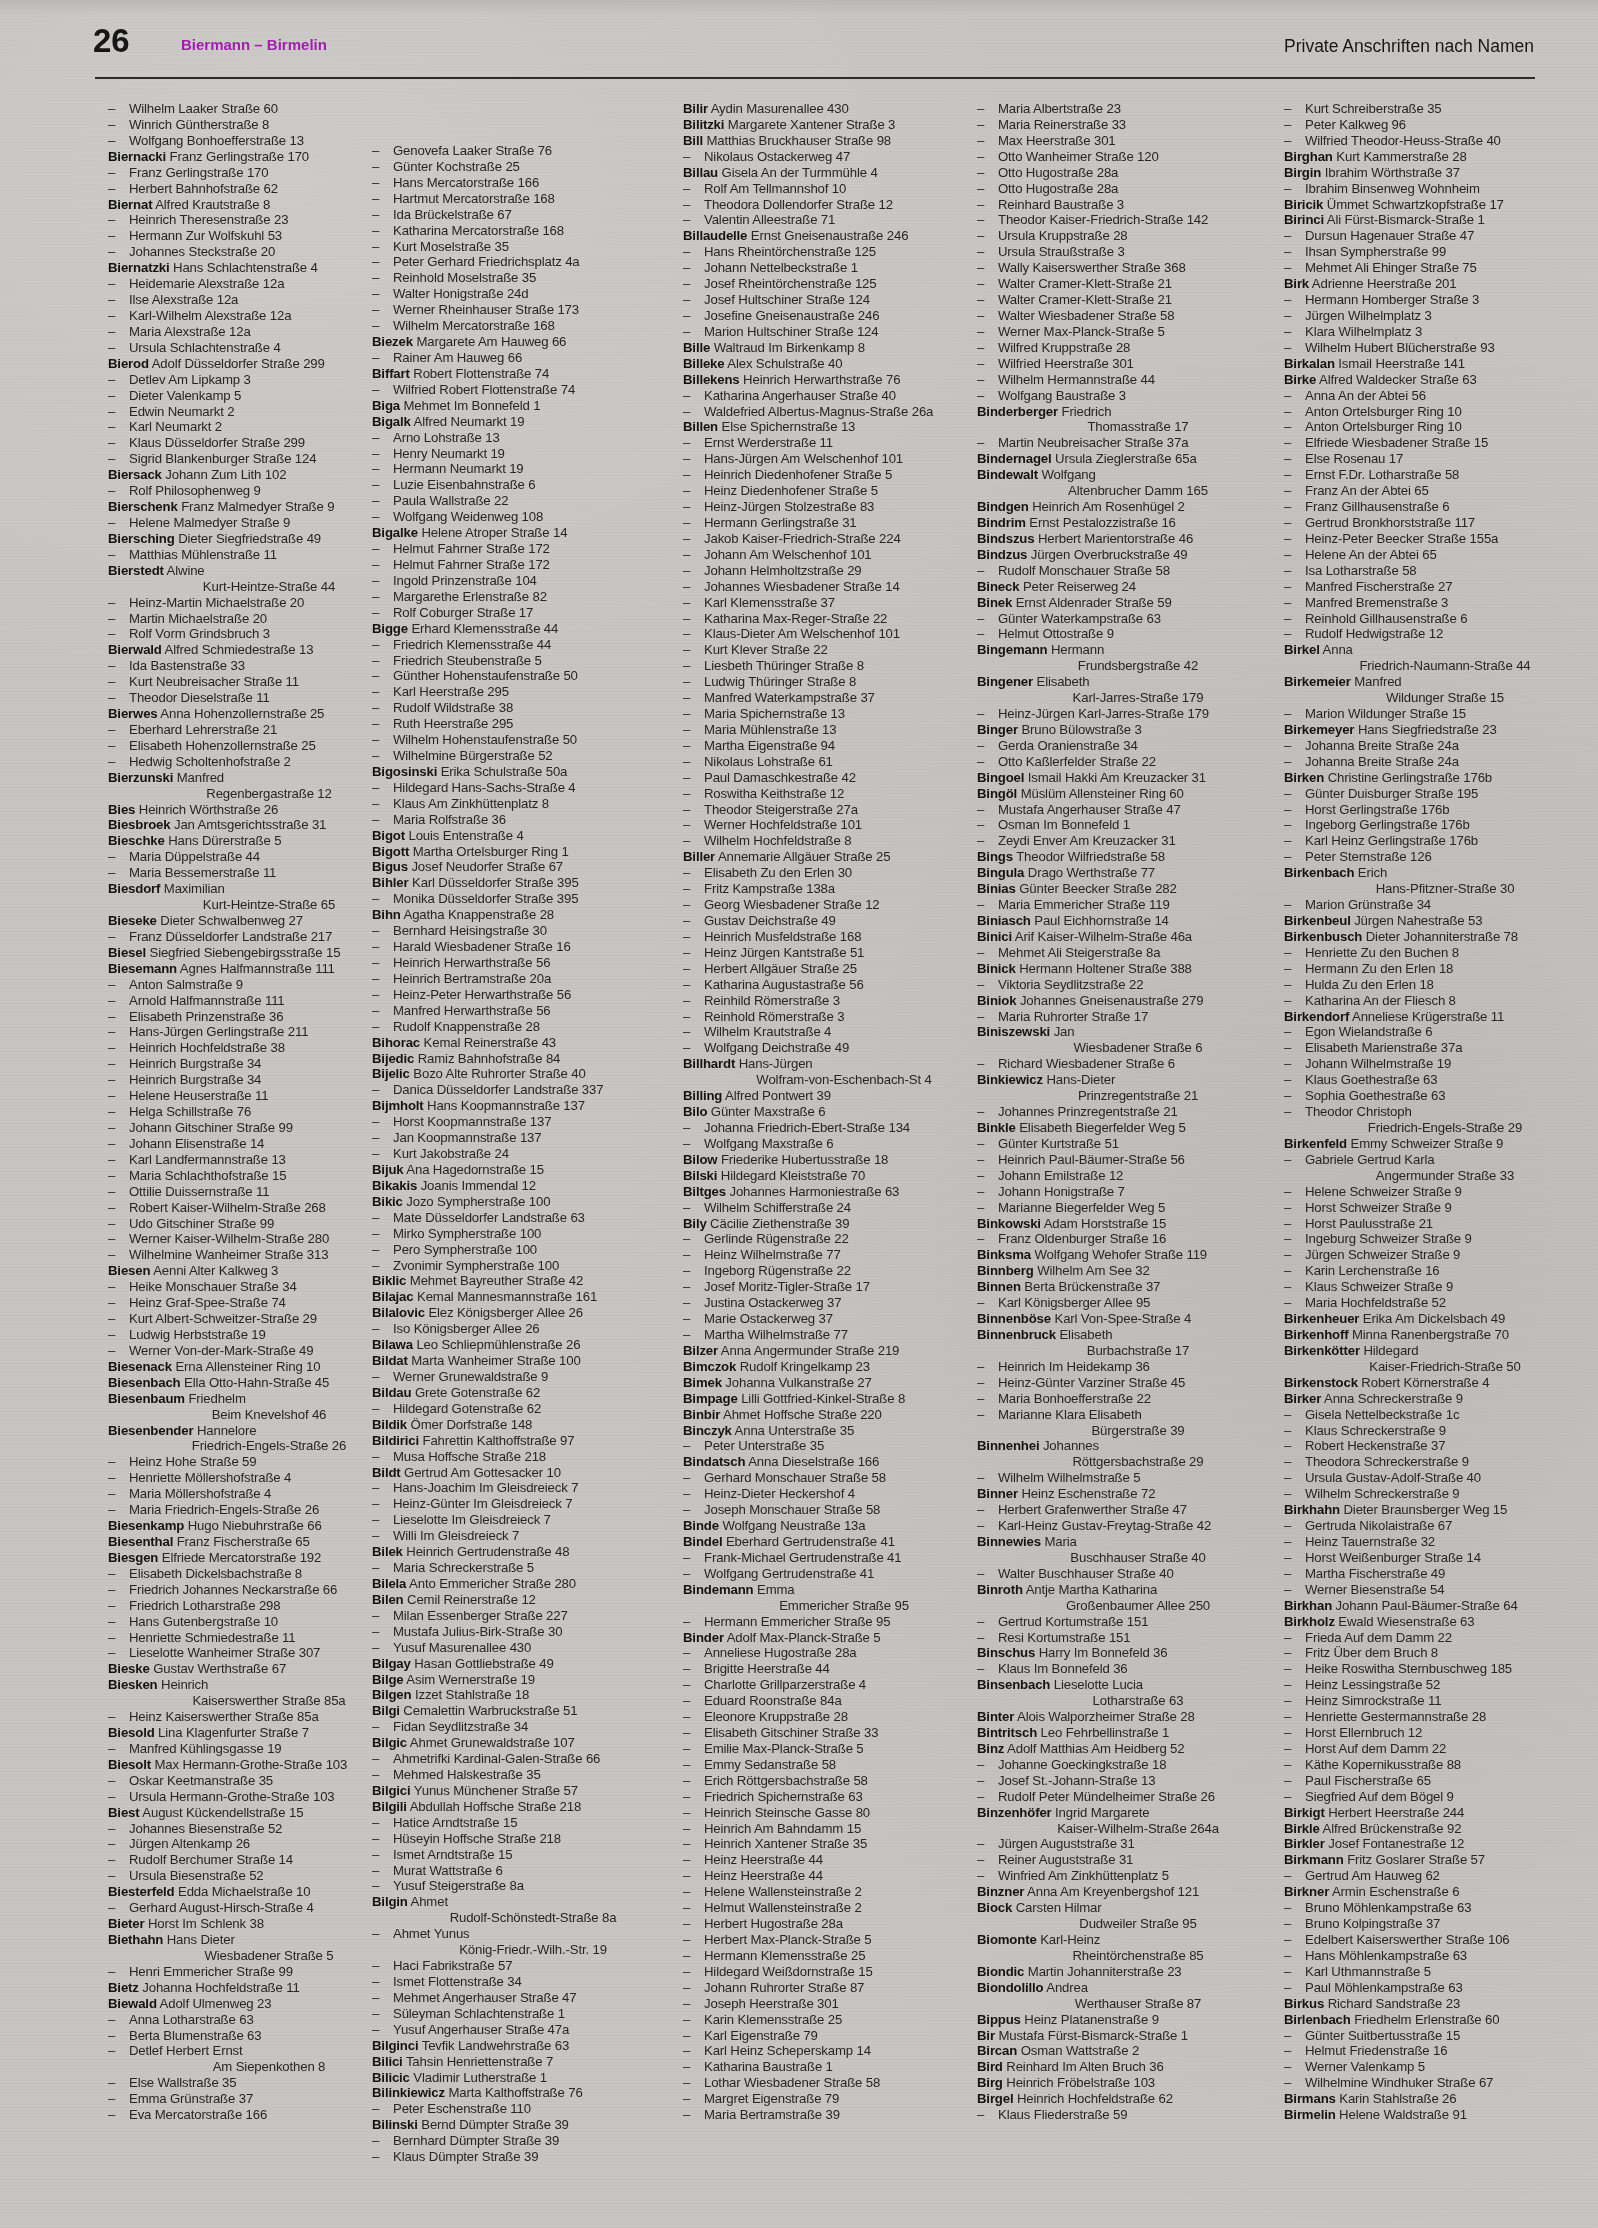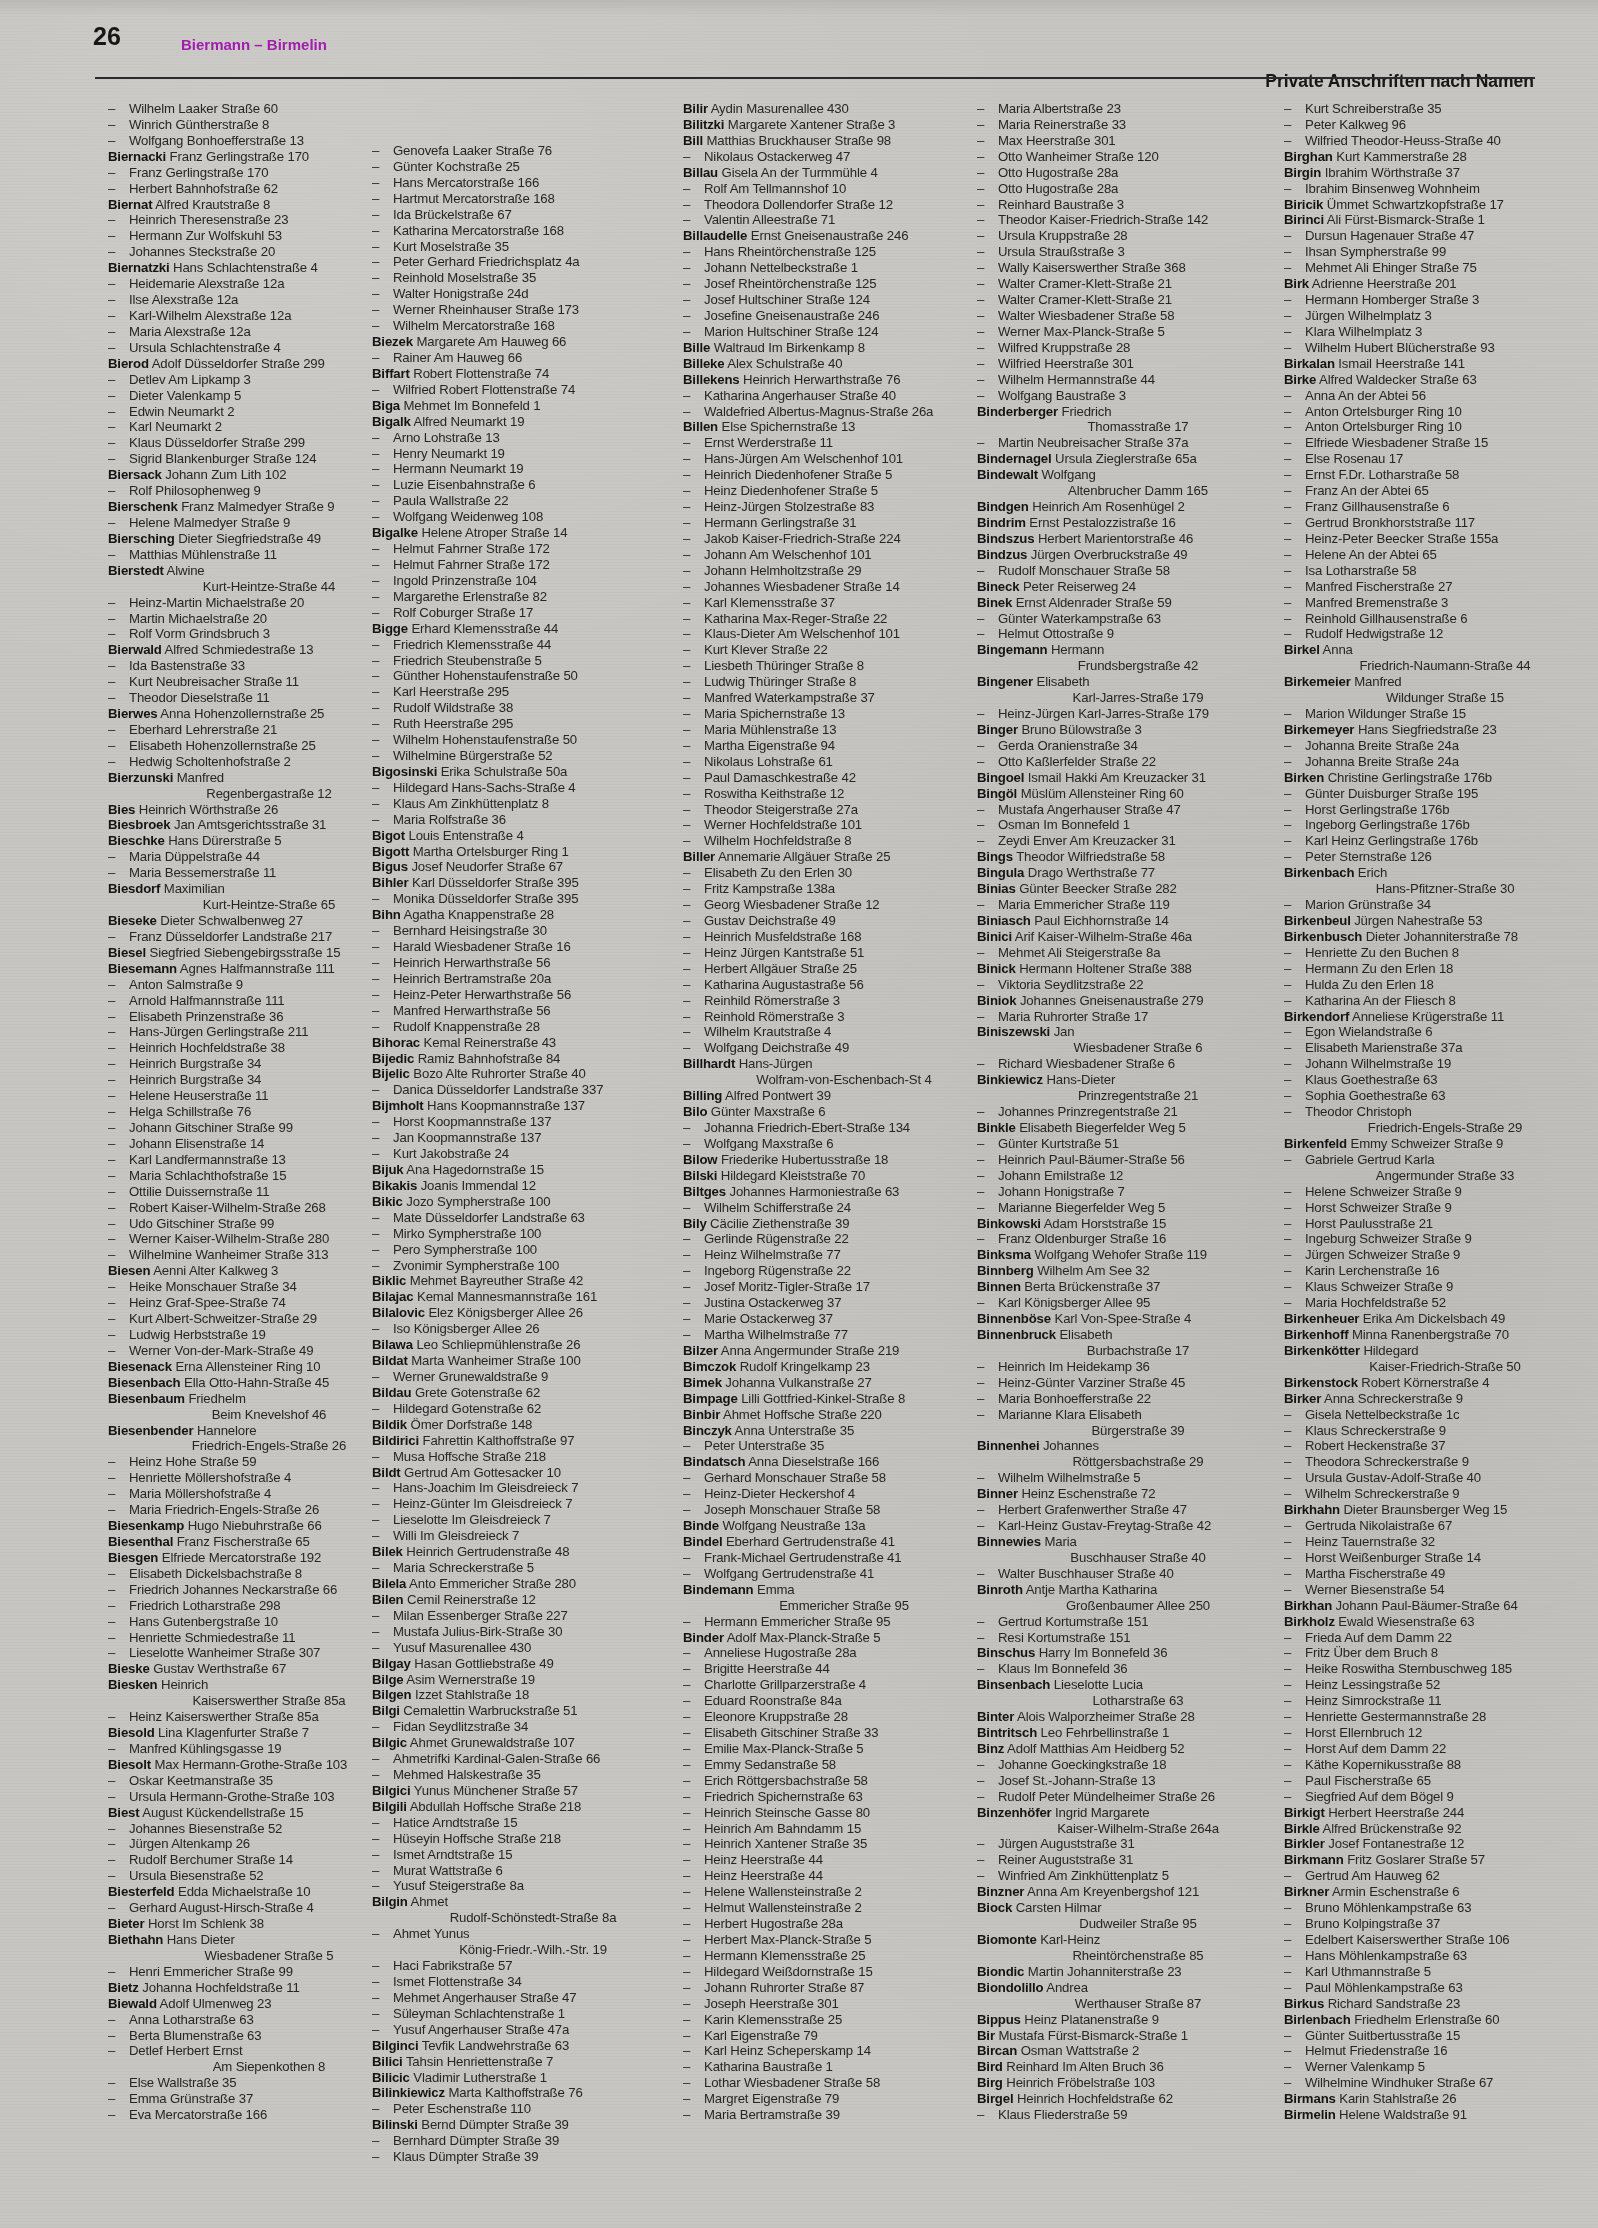--- a/index.html
+++ b/index.html
@@ -8,23 +8,23 @@
     font-family:"Liberation Sans", sans-serif;
     background:
       radial-gradient(1300px 900px at 18% 8%, rgba(255,255,255,0.10), transparent 60%),
       radial-gradient(1100px 1500px at 85% 55%, rgba(0,0,0,0.05), transparent 70%),
       repeating-linear-gradient(0deg, rgba(0,0,0,0.016) 0 1px, rgba(255,255,255,0.012) 1px 3px),
       #c6c5c1;
     color:#232323;
   }
   .top-shade{position:absolute;top:0;left:0;right:0;height:16px;
     background:linear-gradient(#aBaaa6,rgba(0,0,0,0));opacity:.5;}
-  .hdr-pagenum{position:absolute;left:93px;top:22px;font-size:25px;font-weight:700;color:#171717;letter-spacing:0;}
+  .hdr-pagenum{position:absolute;left:93px;top:22px;font-size:33px;font-weight:700;color:#171717;letter-spacing:0;}
   .hdr-title{position:absolute;left:153px;top:36px;font-size:15px;font-weight:700;color:#a21caf;margin-left:28px;}
-  .hdr-right{position:absolute;right:64px;top:36px;font-size:17.5px;font-weight:700;color:#171717;margin-top:35px;}
+  .hdr-right{position:absolute;right:64px;top:36px;font-size:17.5px;font-weight:400;color:#171717;}
   .hdr-rule{position:absolute;left:95px;top:77px;width:1440px;height:2px;background:#2c2c2c;}
   #columns{position:absolute;top:0;left:0;width:100%;height:100%;}
   .col{position:absolute;top:101px;width:292px;}
   .col:nth-child(1){left:108px;}
   .col:nth-child(2){left:372px;margin-top:42px;}
   .col:nth-child(3){left:683px;}
   .col:nth-child(4){left:977px;}
   .col:nth-child(5){left:1284px;}
   .ln{font-size:13.2px;line-height:15.92px;white-space:nowrap;letter-spacing:-0.15px;color:#262626;}
   .ln .nm{font-weight:700;color:#141414;}

